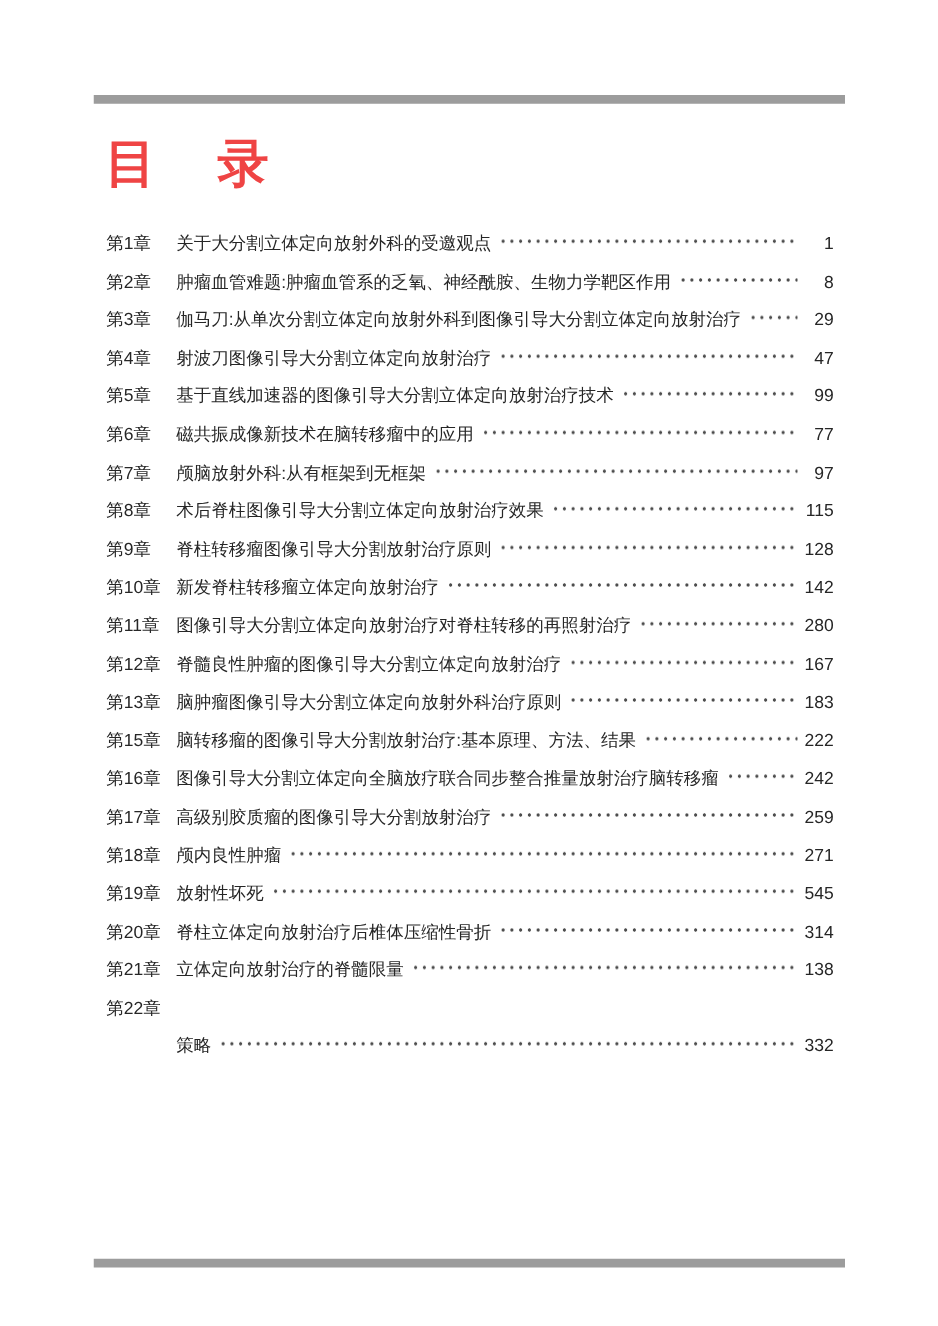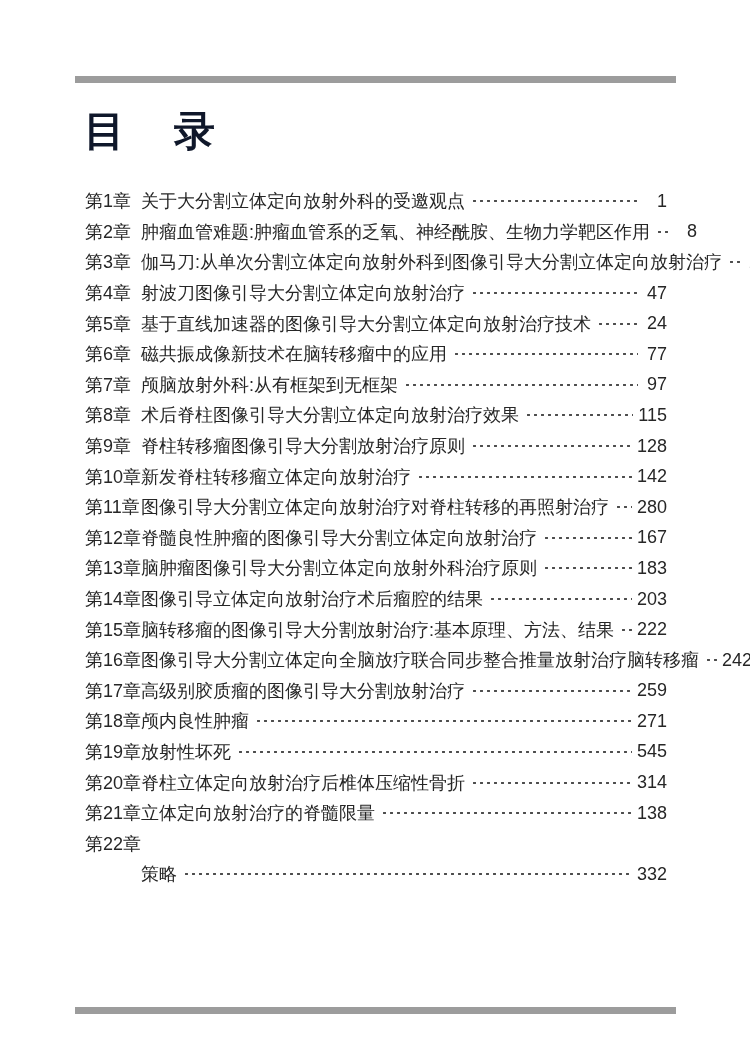--- a/index.html
+++ b/index.html
@@ -10,30 +10,30 @@
     font-family:"Liberation Sans","DejaVu Sans",sans-serif;
     color:#1f1f1f;
     overflow:hidden;
     box-sizing:border-box;
   }
   .rule{position:absolute;left:75px;width:601px;height:7px;background:#9c9c9c;}
   .rule.top{top:76px;}
   .rule.bottom{top:1007px;}
   .toc-title{
     position:absolute;left:84px;top:104px;
-    font-size:41px;font-weight:bold;color:#0f172a;
+    font-size:41px;font-weight:bold;color:#ef4444;
     letter-spacing:4px;
   }
   .toc{
     position:absolute;left:85px;top:186px;width:582px;
   }
   .toc-row{
-    display:flex;align-items:center;
+    display:flex;align-items:flex-start;
     height:30.6px;
-    font-size:18px;color:#262626;
+    font-size:14px;color:#262626;
     white-space:nowrap;
   }
   .chap{flex:none;width:56px;}
   .ttl{flex:none;}
   .leader{
     flex:1;height:14px;margin:0 5px 0 6px;min-width:12px;
     background-image:radial-gradient(circle,#4c4c4c 1.1px,transparent 1.5px);
     background-size:7px 14px;
     background-repeat:repeat-x;
     background-position:0 58%;
@@ -70,21 +70,21 @@
       <div class="toc-row">
         <span class="chap">第4章</span>
         <span class="ttl">射波刀图像引导大分割立体定向放射治疗</span>
         <span class="leader"></span>
         <span class="pg">47</span>
       </div>
       <div class="toc-row">
         <span class="chap">第5章</span>
         <span class="ttl">基于直线加速器的图像引导大分割立体定向放射治疗技术</span>
         <span class="leader"></span>
-        <span class="pg">24</span>
+        <span class="pg">99</span>
       </div>
       <div class="toc-row">
         <span class="chap">第6章</span>
         <span class="ttl">磁共振成像新技术在脑转移瘤中的应用</span>
         <span class="leader"></span>
         <span class="pg">77</span>
       </div>
       <div class="toc-row">
         <span class="chap">第7章</span>
         <span class="ttl">颅脑放射外科:从有框架到无框架</span>
@@ -119,26 +119,20 @@
         <span class="chap">第12章</span>
         <span class="ttl">脊髓良性肿瘤的图像引导大分割立体定向放射治疗</span>
         <span class="leader"></span>
         <span class="pg">167</span>
       </div>
       <div class="toc-row">
         <span class="chap">第13章</span>
         <span class="ttl">脑肿瘤图像引导大分割立体定向放射外科治疗原则</span>
         <span class="leader"></span>
         <span class="pg">183</span>
-      </div>
-      <div class="toc-row">
-        <span class="chap">第14章</span>
-        <span class="ttl">图像引导立体定向放射治疗术后瘤腔的结果</span>
-        <span class="leader"></span>
-        <span class="pg">203</span>
       </div>
       <div class="toc-row">
         <span class="chap">第15章</span>
         <span class="ttl">脑转移瘤的图像引导大分割放射治疗:基本原理、方法、结果</span>
         <span class="leader"></span>
         <span class="pg">222</span>
       </div>
       <div class="toc-row">
         <span class="chap">第16章</span>
         <span class="ttl">图像引导大分割立体定向全脑放疗联合同步整合推量放射治疗脑转移瘤</span>

